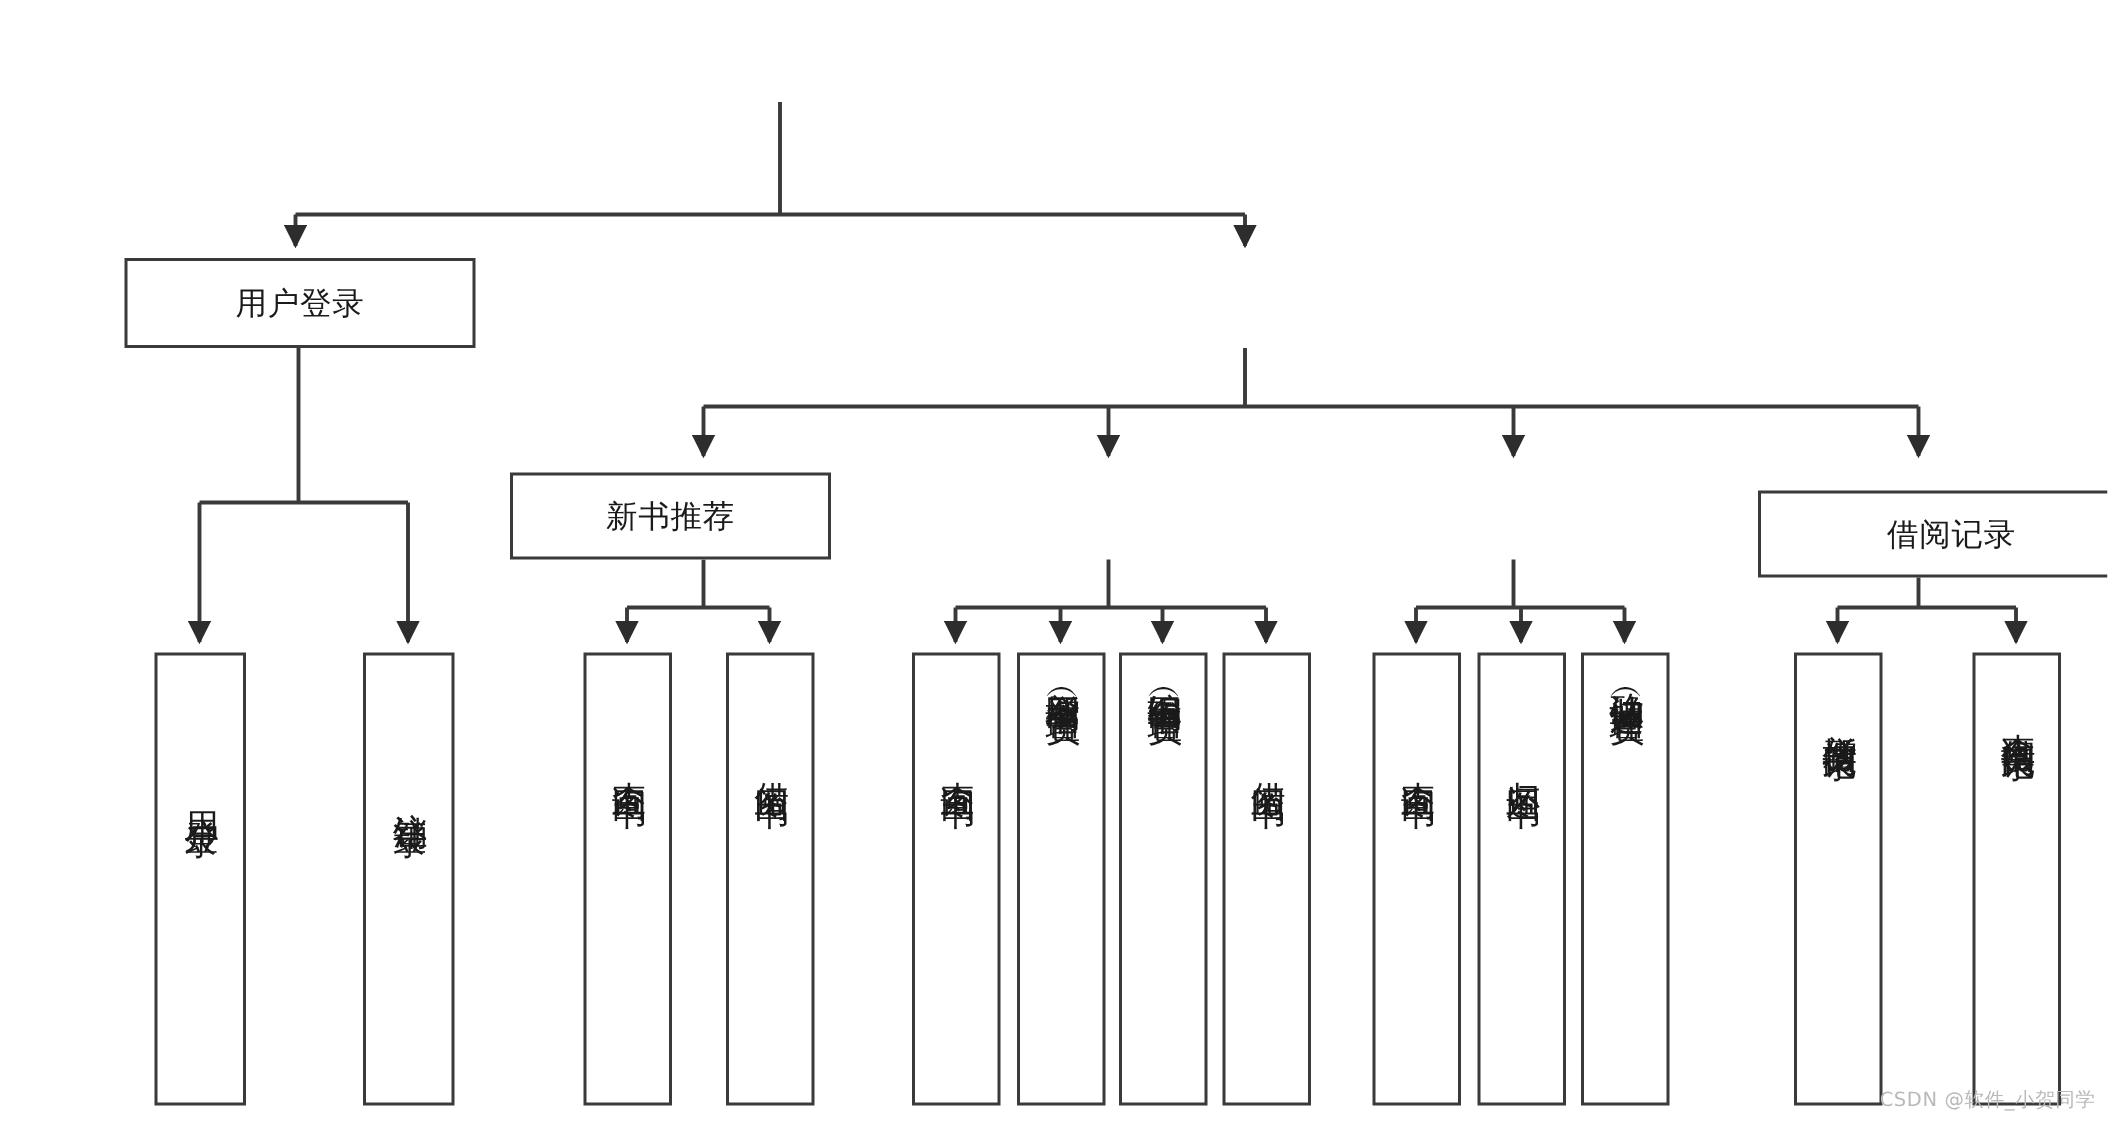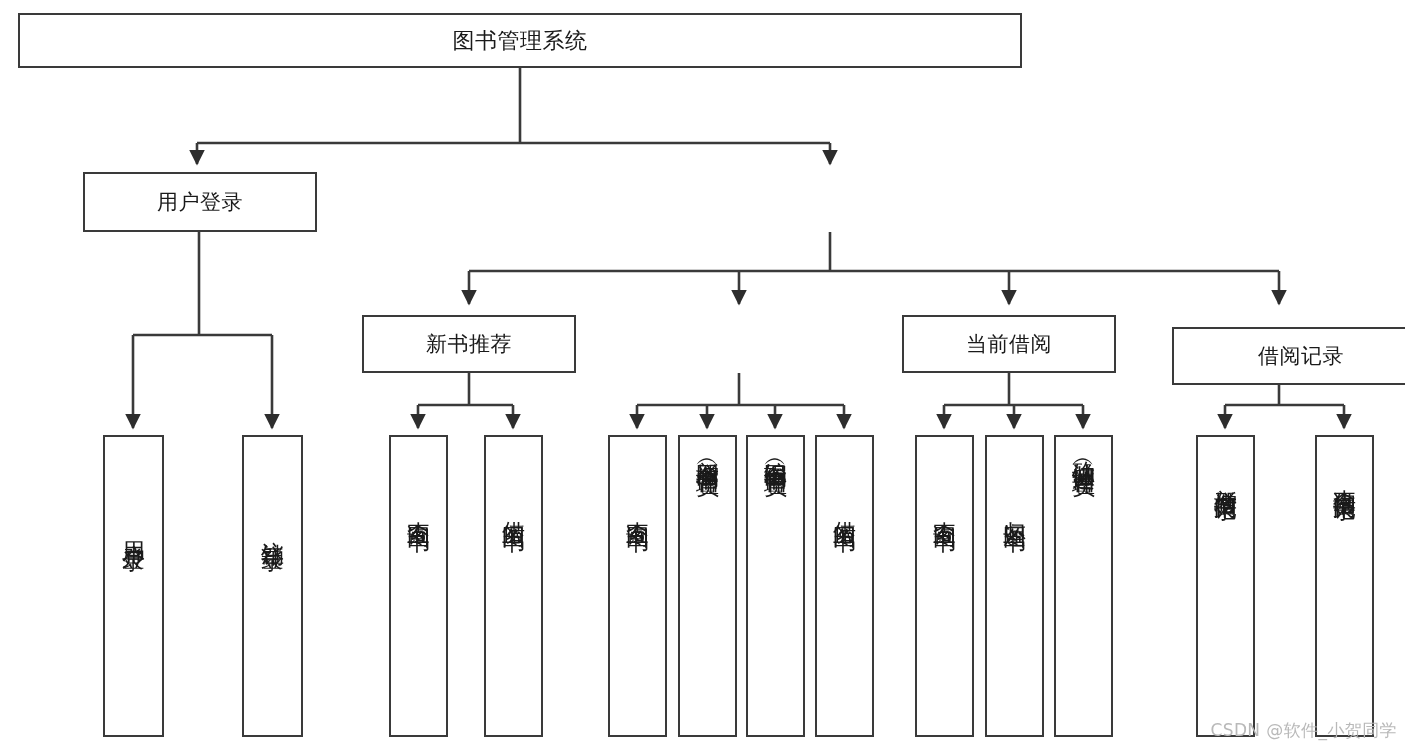--- a/index.html
+++ b/index.html
@@ -59,21 +59,21 @@
     line-height: 1;
   }
   .node.vertical.tall .label {
     letter-spacing: 2px;
   }
   #root-node .label { font-size: 22px; }
   #watermark {
     position: absolute;
     right: 8px;
     bottom: 5px;
-    font-size: 17px;
+    font-size: 13px;
     color: #b9b9b9;
     z-index: 3;
     white-space: nowrap;
     letter-spacing: 0.4px;
   }
 </style>
 </head>
 <body>
 
 <div id="canvas">
@@ -121,33 +121,27 @@
       <path d="M 1014 405 L 1014 428" marker-end="url(#arrow)"></path>
       <path d="M 1083 405 L 1083 428" marker-end="url(#arrow)"></path>
 
       <path d="M 1279 373 L 1279 405"></path>
       <path d="M 1225 405 L 1344 405"></path>
       <path d="M 1225 405 L 1225 428" marker-end="url(#arrow)"></path>
       <path d="M 1344 405 L 1344 428" marker-end="url(#arrow)"></path>
     </g>
   </svg>
 
-  <div class="node horizontal" id="root-node" style="left:18px; top:13px; width:1004px; height:55px;">
-    <span class="label">图书管理系统</span>
-  </div>
 
   <div class="node horizontal" style="left:83px; top:172px; width:234px; height:60px;">
     <span class="label">用户登录</span>
   </div>
 
-  <div class="node horizontal" style="left:362px; top:315px; width:214px; height:58px;">
+  <div class="node horizontal" style="left:340px; top:315px; width:214px; height:58px;">
     <span class="label">新书推荐</span>
-  </div>
-  <div class="node horizontal" style="left:902px; top:315px; width:214px; height:58px;">
-    <span class="label">当前借阅</span>
   </div>
   <div class="node horizontal" style="left:1172px; top:315px; width:258px; height:58px;margin-top:12px;">
     <span class="label">借阅记录</span>
   </div>
 
   <div class="node vertical" style="left:103px; top:435px; width:61px; height:302px; padding-top:86px;">
     <span class="label">用户登录</span>
   </div>
   <div class="node vertical" style="left:242px; top:435px; width:61px; height:302px; padding-top:86px;">
     <span class="label">注销登录</span>

